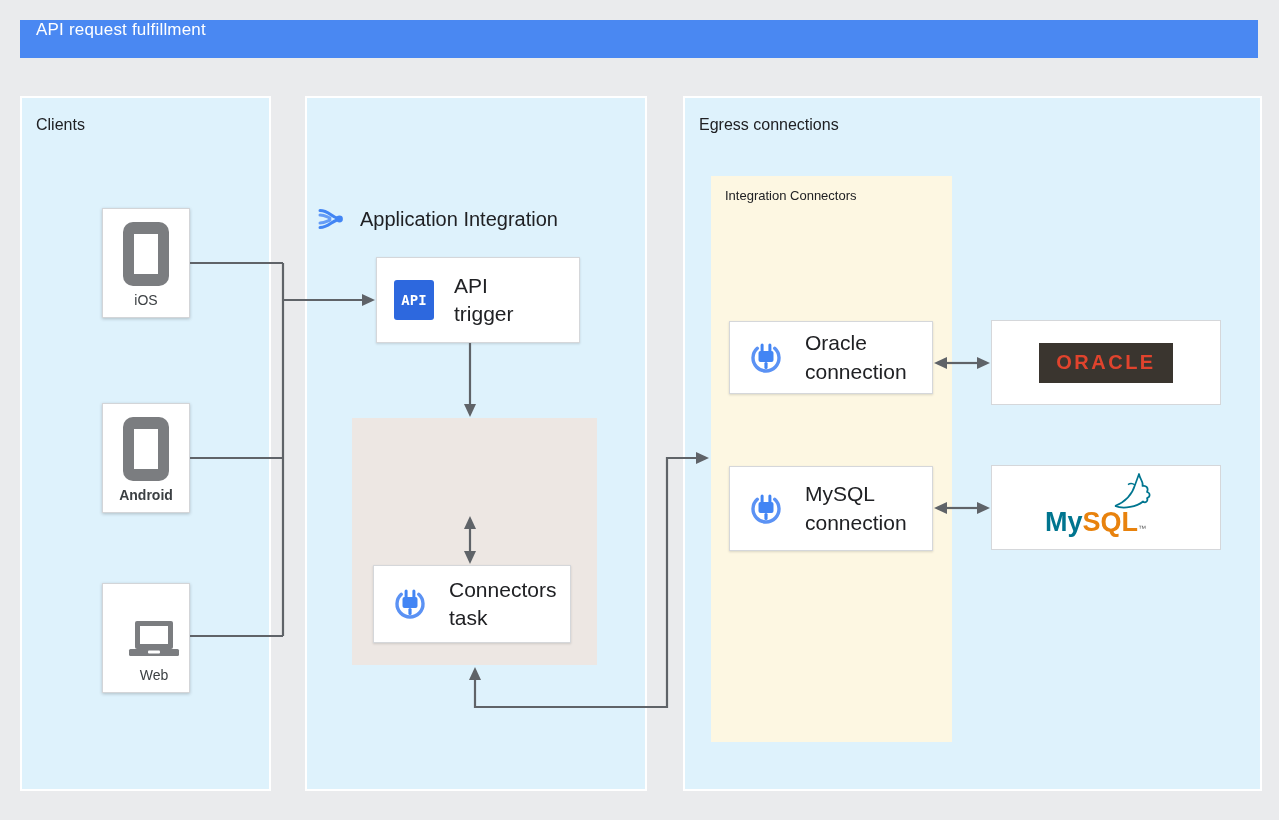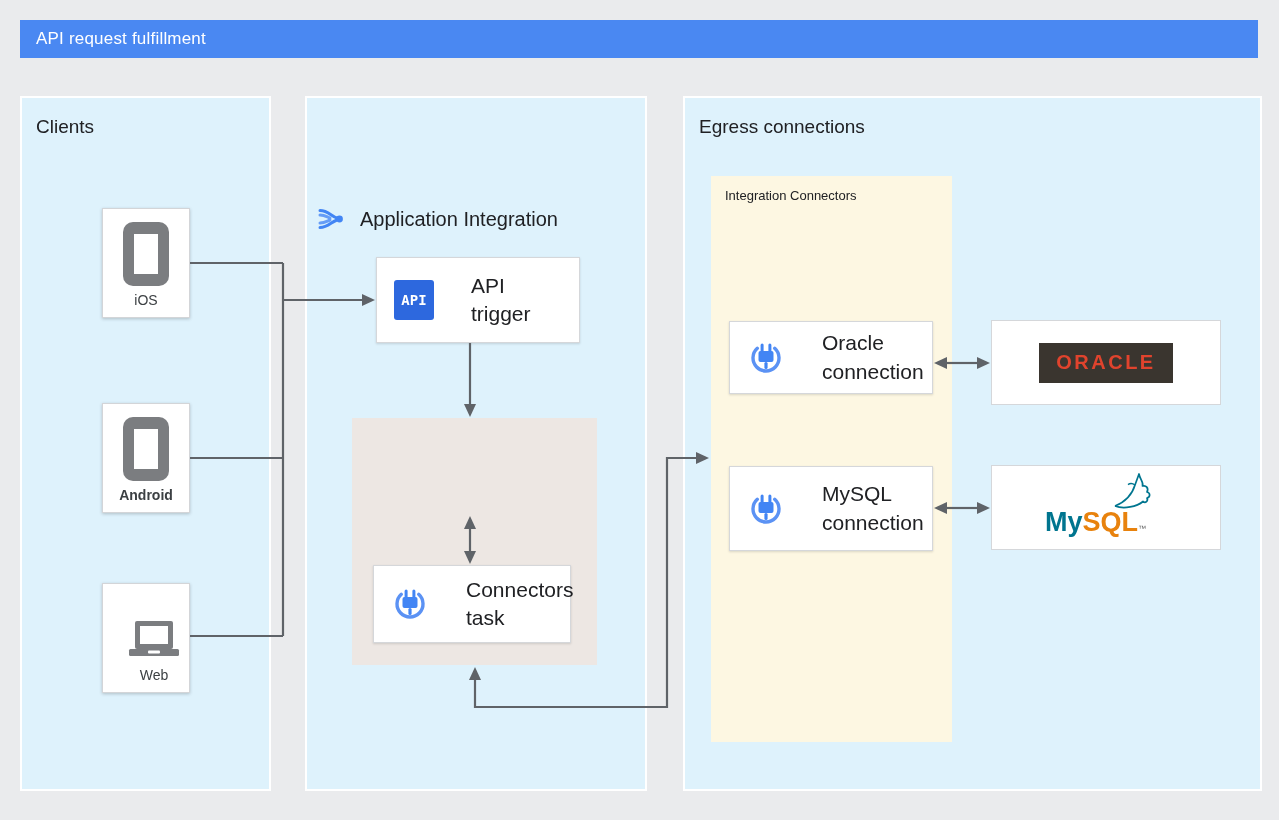--- a/index.html
+++ b/index.html
@@ -8,33 +8,33 @@
     font-family:"Liberation Sans", sans-serif;
     background:#EAEBED;
     position:relative;
     overflow:hidden;
     color:#202124;
   }
   .stage { position:absolute; left:0; top:0; width:1279px; height:820px; }
 
   .title-bar {
     position:absolute; left:20px; top:20px; width:1238px; height:38px;
-    background:#4A88F2; color:#FFFFFF; display:flex; align-items:center;
+    background:#4A88F2; color:#FFFFFF; display:flex; 
     padding-left:16px; font-size:17px; letter-spacing:.2px;
   }
 
   .panel {
     position:absolute; top:96px; height:695px;
     background:#DEF2FC; border:2px solid #FFFFFF;
   }
   .panel-clients { left:20px;  width:251px; }
   .panel-appint  { left:305px; width:342px; }
   .panel-egress  { left:683px; width:579px; }
   .panel-label {
-    position:absolute; left:14px; top:18px; font-size:19px; color:#202124;
+    position:absolute; left:14px; top:18px; font-size:16px; color:#202124;
   }
   .appint-head {
     position:absolute; left:10px; top:106px; display:flex; align-items:center; gap:13px;
   }
   .appint-head .lbl { font-size:20px; color:#202124; }
 
   .device-box {
     position:absolute; left:102px; width:88px; height:110px;
     background:#FFFFFF; border:1px solid #D3D5D8;
     box-shadow:0 1px 3px rgba(60,64,67,.28);
@@ -44,21 +44,21 @@
   .device-box .dev-label { font-size:14px; color:#3C4043; margin-top:6px; }
   .phone {
     width:46px; height:64px; background:#7B7D80; border-radius:10px;
     display:flex; align-items:center; justify-content:center;
   }
   .phone .screen { width:24px; height:40px; background:#FFFFFF; }
 
   .node {
     background:#FFFFFF; border:1px solid #D5D7DA;
     box-shadow:0 1px 2px rgba(60,64,67,.18);
-    position:absolute; display:flex; align-items:center; padding-left:17px; gap:37px;
+    position:absolute; display:flex; align-items:center; padding-left:17px; gap:20px;
   }
   .node .node-label { font-size:21px; color:#202124; line-height:1.35; }
 
   .api-icon {
     width:40px; height:40px; background:#2D68DE; border-radius:3px; flex:none;
     display:flex; align-items:center; justify-content:center;
     color:#FFFFFF; font-family:"DejaVu Sans Mono", monospace; font-weight:bold; font-size:14px;
   }
 
   .warm-container {

